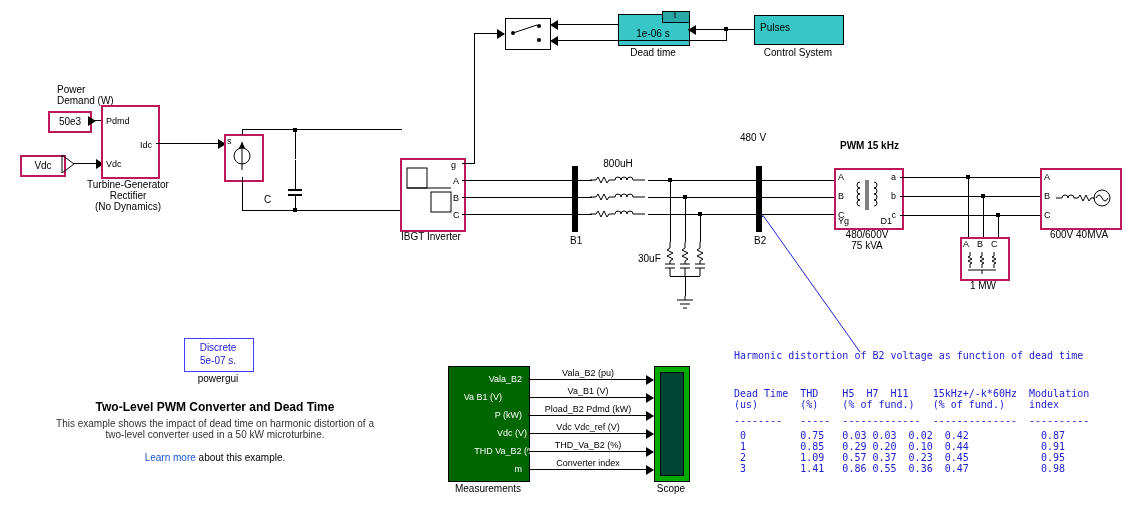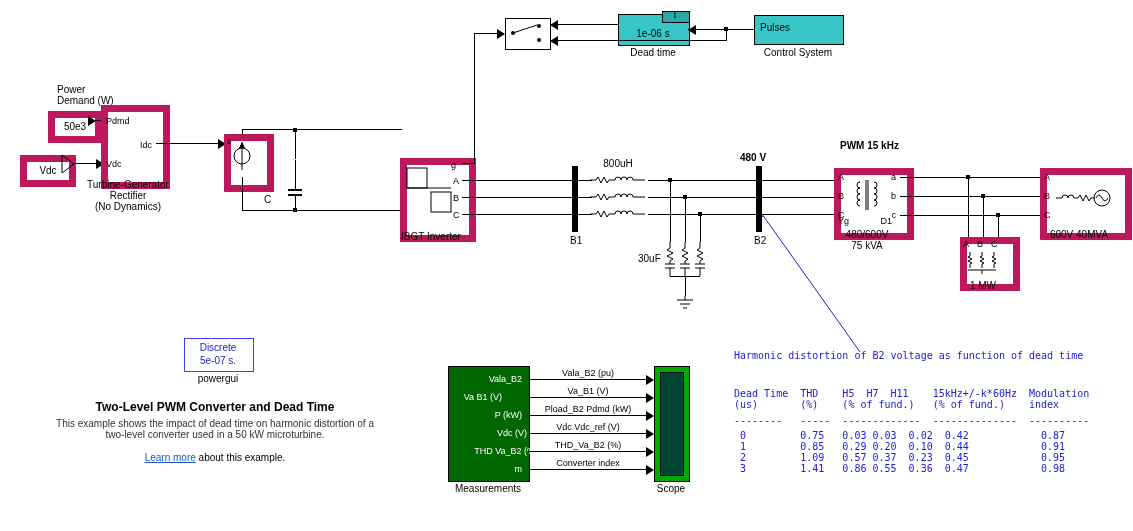--- a/index.html
+++ b/index.html
@@ -1,26 +1,26 @@
 <!DOCTYPE html>
 <html><head>
 <meta charset="utf-8">
 <style>
   html,body{margin:0;padding:0;background:#fff;font-family:Arial,Helvetica,sans-serif;font-size:10px;color:#000}
   .canvas{position:relative;width:1133px;height:531px}
-  .box{position:absolute;border:7px solid #be185d;background:#fff}
+  .box{position:absolute;border:2px solid #be185d;background:#fff}
   .label{position:absolute;white-space:nowrap}
   .center{text-align:center}
   .green{background:#0a0;border:1px solid #000}
   .darkgreen{background:#060;border:1px solid #000}
   .cyan{background:#39c6c6;border:1px solid #000}
   .teal{background:#2aa8a8;border:1px solid #000}
   .bluebox{border:1px solid #4040ff;color:#4040ff;background:#fff}
   .bluetxt{color:#2020d0;font-family:Consolas,monospace;font-size:10px;white-space:pre}
-  .link{color:#1a55cc;text-decoration:underline}
+  .link{color:#1a55cc;}
   .wire{position:absolute;background:#000}
   .bluewire{position:absolute;background:#2020d0}
   .thick{position:absolute;background:#000}
   .node{position:absolute;width:4px;height:4px;background:#000}
   a{cursor:pointer}
   .sm{font-size:9px}
   .title{font-weight:bold;font-size:12px}
   .desc{color:#333}
   .right{text-align:right}
   svg{position:absolute;overflow:visible}
@@ -194,21 +194,21 @@
 <svg style="left:675px;top:296px" width="20" height="14">
   <line x1="10" y1="0" x2="10" y2="4" stroke="#000"></line>
   <line x1="2" y1="4" x2="18" y2="4" stroke="#000"></line>
   <line x1="5" y1="8" x2="15" y2="8" stroke="#000"></line>
   <line x1="8" y1="12" x2="12" y2="12" stroke="#000"></line>
 </svg>
 <div class="label" style="left:638px;top:253px">30uF</div>
 
 <div class="thick" style="left:756px;top:166px;width:6px;height:66px"></div>
 <div class="label" style="left:754px;top:235px">B2</div>
-<div class="label" style="left:740px;top:152px;font-weight:bold">480 V</div>
+<div class="label" style="left:740px;top:132px;font-weight:normal">480 V</div>
 
 <div class="bluewire" style="left:762px;top:216px;width:1px;height:1px"></div>
 <svg style="left:760px;top:212px" width="120" height="150">
       <line x1="2" y1="2" x2="100" y2="140" stroke="#2020d0"></line>
     </svg>
 
 <div class="wire" style="left:762px;top:180px;width:72px;height:1px"></div>
 <div class="wire" style="left:762px;top:197px;width:72px;height:1px"></div>
 <div class="wire" style="left:762px;top:214px;width:72px;height:1px"></div>
 

